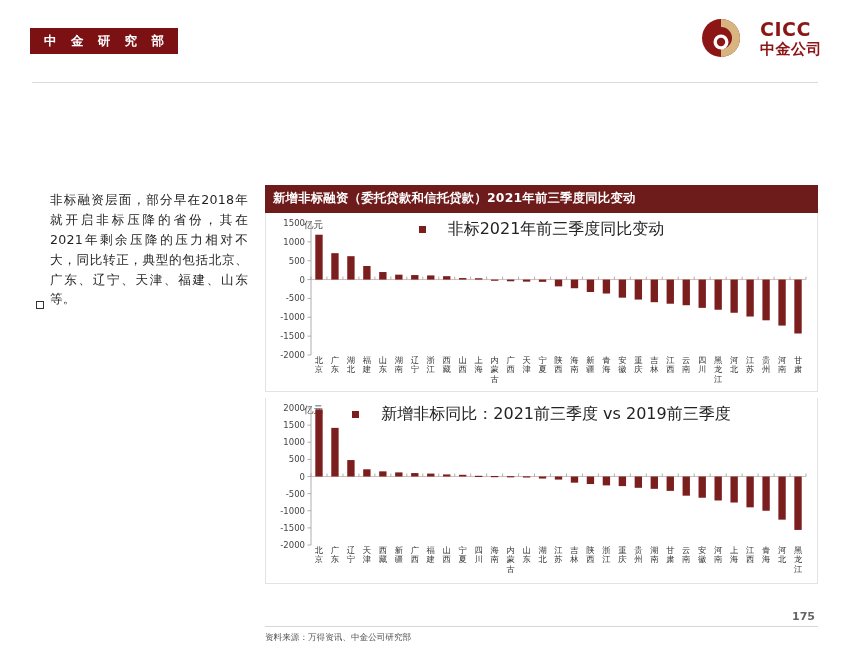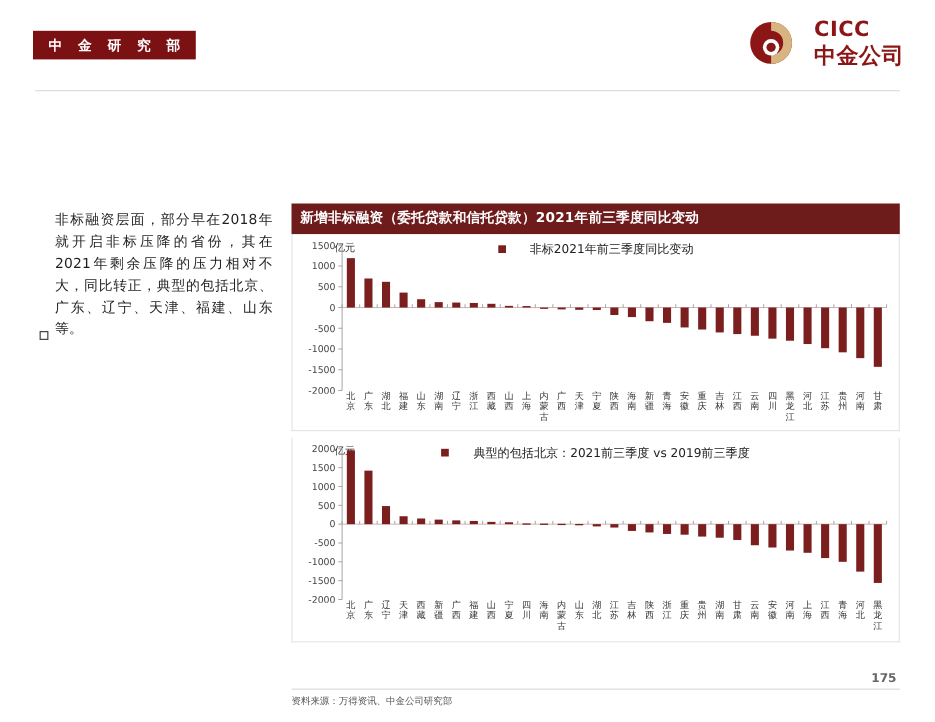--- a/index.html
+++ b/index.html
@@ -26,21 +26,21 @@
   .logo-wrap{
     position:absolute;right:28px;top:18px;
     display:flex;align-items:center;gap:19px;
   }
   .logo-mark{width:40px;height:40px;position:relative;}
   .logo-text{display:flex;flex-direction:column;line-height:1;}
   .logo-text .en{
     color:#8C1515;font-size:19px;font-weight:800;letter-spacing:0.5px;
   }
   .logo-text .cn{
-    color:#8C1515;font-size:20px;font-weight:800;letter-spacing:0.5px;margin-top:3px;
+    color:#8C1515;font-size:15px;font-weight:800;letter-spacing:0.5px;margin-top:3px;
   }
   .header-rule{
     position:absolute;left:32px;top:82px;width:786px;height:1px;
     background:#d9d9d9;
   }
 
   
   .page-title{
     position:absolute;left:33px;top:122px;
     font-size:25px;font-weight:700;color:#2b2b2b;
@@ -78,21 +78,21 @@
     position:relative;
   }
   #panel1{top:185px;}
   #panel2{top:398px;}
   #panel1 .panel-body{height:178px;}
   #panel2 .panel-body{height:185px;}
 
   .legend{
     position:absolute;left:0;right:0;top:6px;
     display:flex;justify-content:center;align-items:center;gap:22px;
-    font-size:11px;color:#222;
+    font-size:16px;color:#222;
   }
   .legend .swatch{width:7px;height:7px;background:#7B1E1E;display:inline-block;}
 
   .unit{
     position:absolute;font-size:9.5px;color:#333;
   }
 
   .plot{position:absolute;}
   svg{display:block;}
   .tick-lab{font-size:8.5px;fill:#444;font-family:"DejaVu Sans",sans-serif;}
@@ -376,21 +376,21 @@
             <span>肃</span>
           </div>
         </div>
     </div>
   </div>
 
   <div class="panel" id="panel2">
     <div class="panel-body">
       <div class="legend">
         <span class="swatch"></span>
-        <span>典型的包括北京：2021前三季度 vs 2019前三季度</span>
+        <span>新增非标同比：2021前三季度 vs 2019前三季度</span>
       </div>
       <div class="unit" id="unit2" style="left:38px;top:6px;">亿元</div>
       <div class="plot" id="plot2" style="left:0;top:0;">
           <svg width="553" height="150">
             <line class="axis-line" x1="45" y1="10" x2="45" y2="147"></line>
             <line class="axis-line" x1="41.5" y1="10" x2="45" y2="10"></line>
             <text class="tick-lab" x="39" y="13" text-anchor="end">2000</text>
             <line class="axis-line" x1="41.5" y1="27.125" x2="45" y2="27.125"></line>
             <text class="tick-lab" x="39" y="30.125" text-anchor="end">1500</text>
             <line class="axis-line" x1="41.5" y1="44.25" x2="45" y2="44.25"></line>

